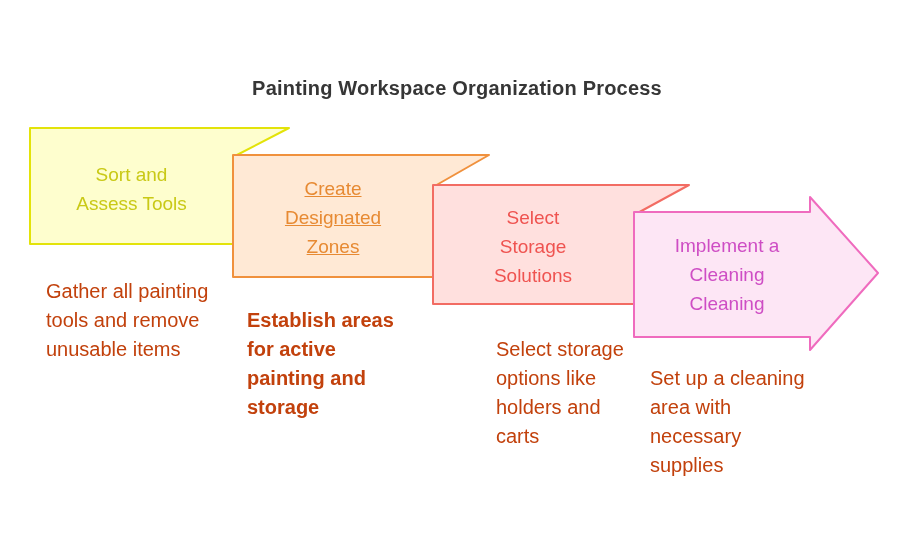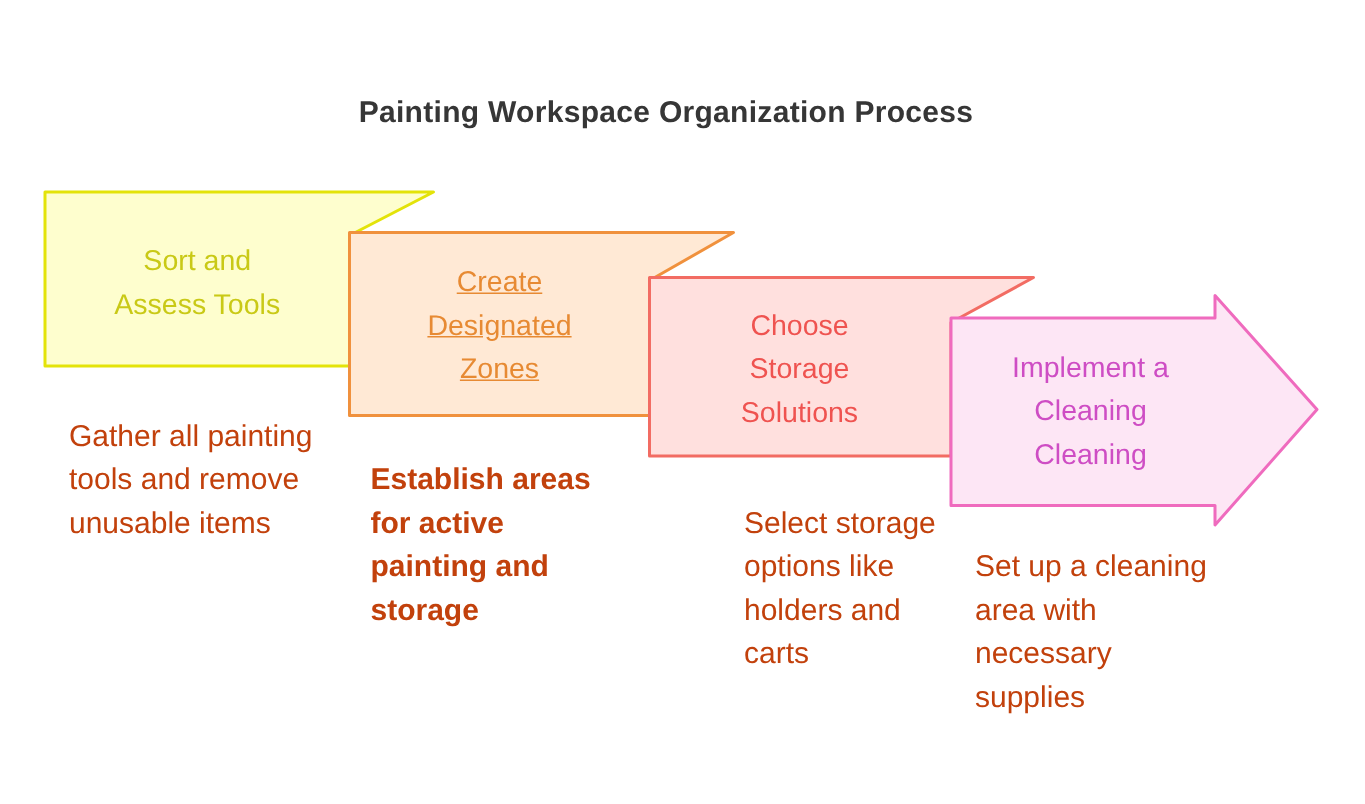--- a/index.html
+++ b/index.html
@@ -13,21 +13,21 @@
     width: 910px;
     height: 536px;
     background: #ffffff;
     overflow: hidden;
   }
   .diagram-title {
     position: absolute;
     left: 0;
     top: 60px;
     width: 880px;
-    margin: 4px;
+    margin: 17px;
     text-align: center;
     font-size: 20px;
     font-weight: 700;
     color: #363636;
     letter-spacing: 0.2px;
   }
   .shapes-svg {
     position: absolute;
     left: 0;
     top: 0;
@@ -70,21 +70,21 @@
     <polygon points="30,128 289,128 233,157 233,244 30,244" fill="#FEFECE" stroke="#E3E309"></polygon>
     <polygon points="233,155 489,155 433,187 433,277 233,277" fill="#FFE9D5" stroke="#F0913D"></polygon>
     <polygon points="433,185 689,185 634,215 634,304 433,304" fill="#FFE0DE" stroke="#F26C63"></polygon>
     <polygon points="634,212 810,212 810,197 878,273 810,350 810,337 634,337" fill="#FDE6F5" stroke="#EF6BBE"></polygon>
   </svg>
 
   <div class="step-label label-1" style="color: rgb(201, 201, 22);">Sort and Assess Tools</div>
 
   <div class="step-label label-2" style="color: rgb(231, 138, 51); text-decoration: underline;">Create Designated Zones</div>
 
-  <div class="step-label label-3" style="color: rgb(239, 83, 80);">Choose Storage Solutions</div>
+  <div class="step-label label-3" style="color: rgb(239, 83, 80);">Select Storage Solutions</div>
 
   <div class="step-label label-4" style="color: rgb(206, 77, 196);">Implement a Cleaning Cleaning</div>
 
   <div class="step-desc desc-1">Gather all painting tools and remove unusable items</div>
 
   <div class="step-desc desc-2">Establish areas for active painting and storage</div>
 
   <div class="step-desc desc-3">Select storage options like holders and carts</div>
 
   <div class="step-desc desc-4">Set up a cleaning area with necessary supplies</div>

